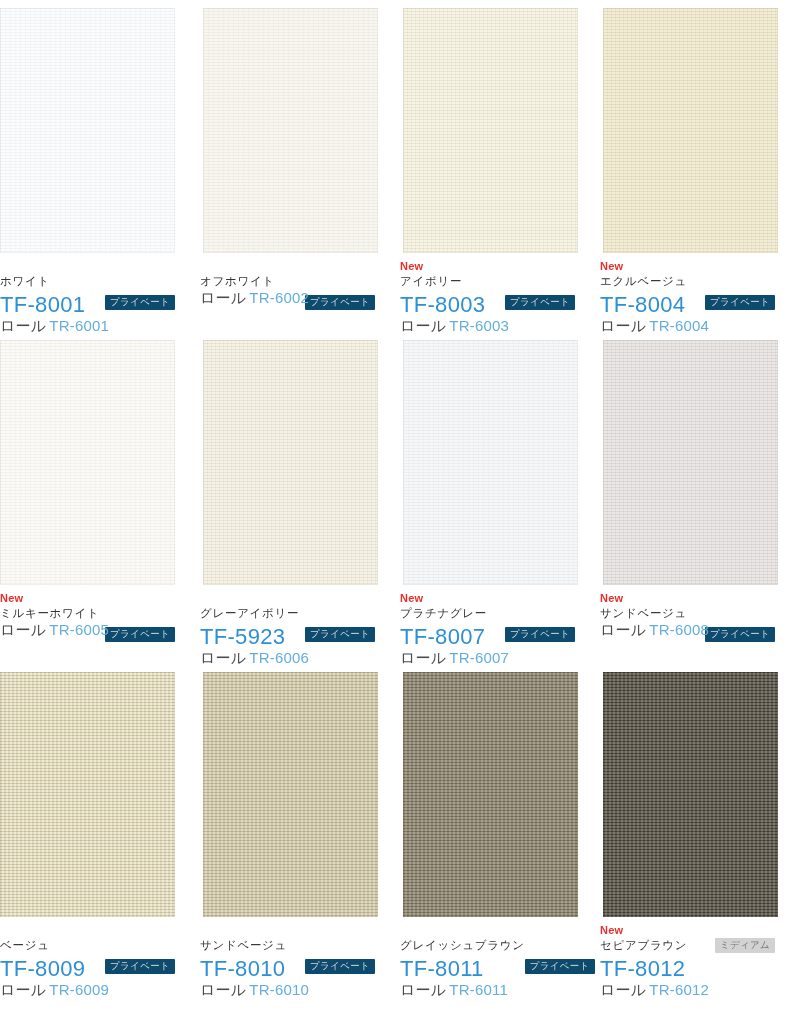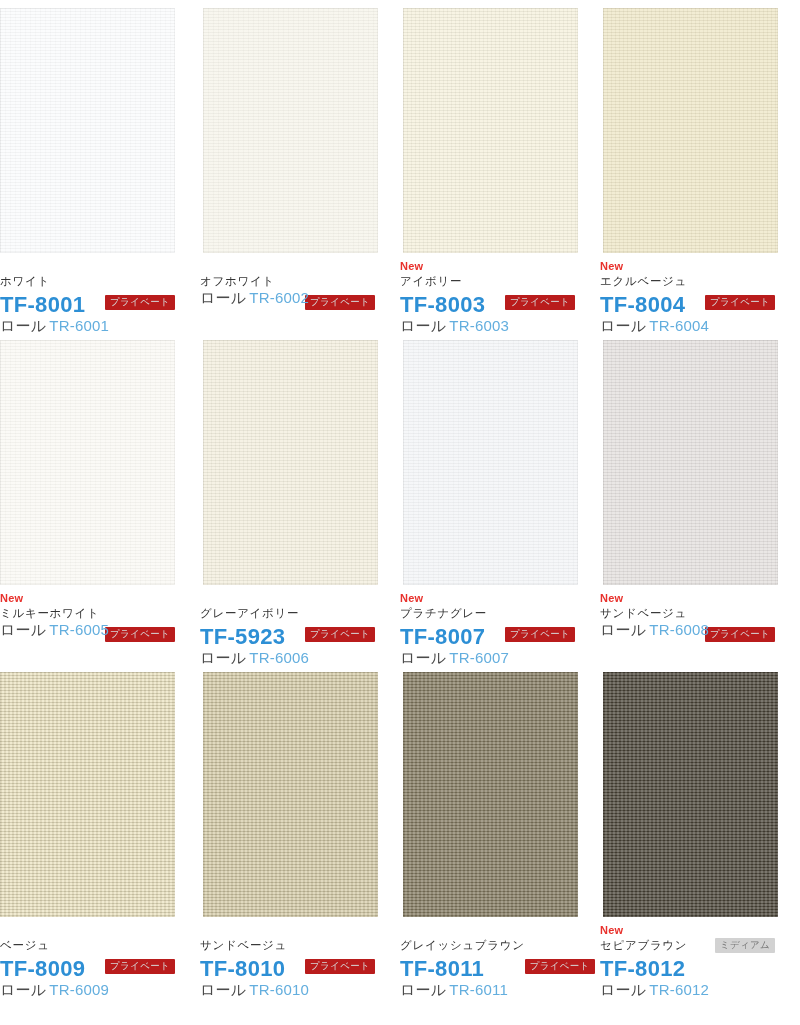--- a/index.html
+++ b/index.html
@@ -110,29 +110,29 @@
   }
   .tag {
     font-size: 9.5px;
     padding: 2px 5px 3px 5px;
     line-height: 10px;
     letter-spacing: 0.3px;
     margin-left: auto;
     white-space: nowrap;
     border-radius: 1px;
   }
-  .tag.private { background: #b91c1c; color: #d6d6d6; margin-top: 43px; }
+  .tag.private { background: #0c4a6e; color: #d6d6d6; margin-top: 43px; }
   .tag.medium  { background: #d2d2d2; color: #787878; }
   .code {
     font-size: 22px;
     color: #2d8fd5;
     letter-spacing: 0.3px;
     line-height: 27px;
     margin-top: 1px;
-    font-weight: bold;
+    font-weight: normal;
   }
   .roll-row {
     font-size: 15px;
     line-height: 13px;
     margin-top: 1px;
     white-space: nowrap;
   }
   .roll-label { color: #4a4a4a; letter-spacing: 0.2px; }
   .roll-code  { color: #63aede; margin-left: 3px; letter-spacing: 0.2px; }
 </style>

